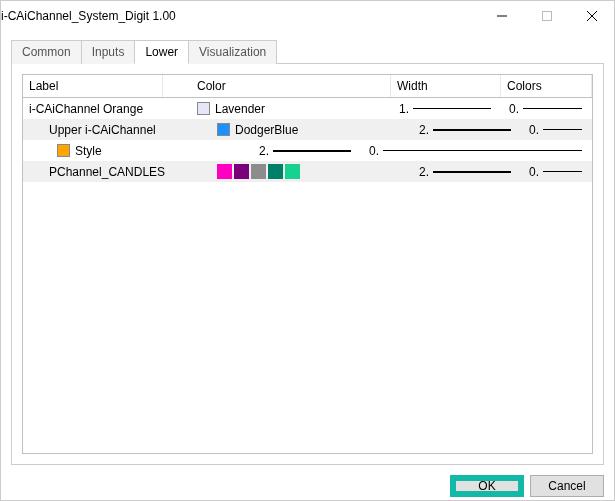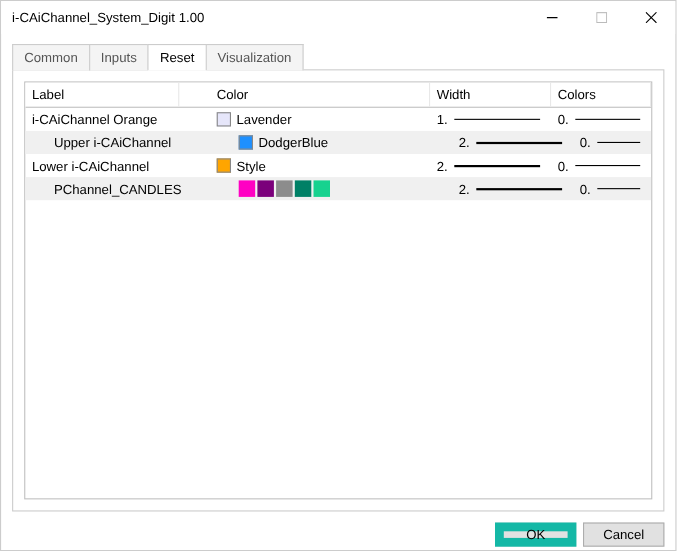--- a/index.html
+++ b/index.html
@@ -11,21 +11,20 @@
     color: #000;
     width: 615px;
     height: 501px;
     overflow: hidden;
     border: 1px solid #ccc;
   }
   .titlebar {
     display: flex;
     align-items: center;
     height: 30px;
-    padding-left: 10px;
     background: #fff;
   }
   .titlebar .title { flex: 1; font-size: 12px; }
   .winbtn {
     width: 45px;
     height: 30px;
     display: flex;
     align-items: center;
     justify-content: center;
     color: #000;
@@ -83,20 +82,21 @@
     border-right: 1px solid #e8e8e8;
   }
   .row.alt { background: #f0f0f0; padding-left: 20px; }
   .cell {
     padding: 0 6px;
     height: 100%;
     display: flex;
     align-items: center;
     overflow: hidden;
     white-space: nowrap;
+    text-align: center;
   }
   .c-label { width: 140px; }
   .c-color { width: 200px; margin-left: 28px; }
   .c-width { width: 110px; }
   .c-style { flex: 1; }
   .swatch {
     width: 13px;
     height: 13px;
     border: 1px solid #888;
     margin-right: 5px;
@@ -132,21 +132,21 @@
     width: 74px;
     height: 22px;
     border: 1px solid #adadad;
     background: #e1e1e1;
     display: flex;
     align-items: center;
     justify-content: center;
     cursor: default;
   }
   .btn.default {
-    border: 8px solid #14b8a6;
+    border: 6px solid #14b8a6;
   }
 </style>
 </head>
 <body>
 
 <div class="titlebar">
   <div class="title">i-CAiChannel_System_Digit 1.00</div>
   <div class="winbtn">
     <svg viewBox="0 0 10 10">
         <line x1="0" y1="5" x2="10" y2="5" stroke="#000" stroke-width="1"></line>
@@ -162,21 +162,21 @@
         <line x1="0" y1="0" x2="10" y2="10" stroke="#000" stroke-width="1"></line>
         <line x1="10" y1="0" x2="0" y2="10" stroke="#000" stroke-width="1"></line>
       </svg>
   </div>
 </div>
 
 <div class="content">
   <div class="tabs">
     <div class="tab">Common</div>
     <div class="tab">Inputs</div>
-    <div class="tab active">Reset</div>
+    <div class="tab active">Lower</div>
     <div class="tab">Visualization</div>
   </div>
   <div class="panel">
     <div class="grid">
       <div class="row header">
         <div class="cell c-label">Label</div>
         <div class="cell c-color">Color</div>
         <div class="cell c-width">Width</div>
         <div class="cell c-style">Colors</div>
       </div>
@@ -213,21 +213,20 @@
               </div>
             </div>
             <div class="cell c-style">
               <div class="wval">
                 <span class="wnum">0.</span>
                 <div class="wline thin"></div>
               </div>
             </div>
           </div>
           <div class="row">
-            <div class="cell c-label">Lower i-CAiChannel</div>
             <div class="cell c-color">
               <div class="swatch" style="background: rgb(255, 165, 0);"></div>
               <span>Style</span>
             </div>
             <div class="cell c-width">
               <div class="wval">
                 <span class="wnum">2.</span>
                 <div class="wline"></div>
               </div>
             </div>

